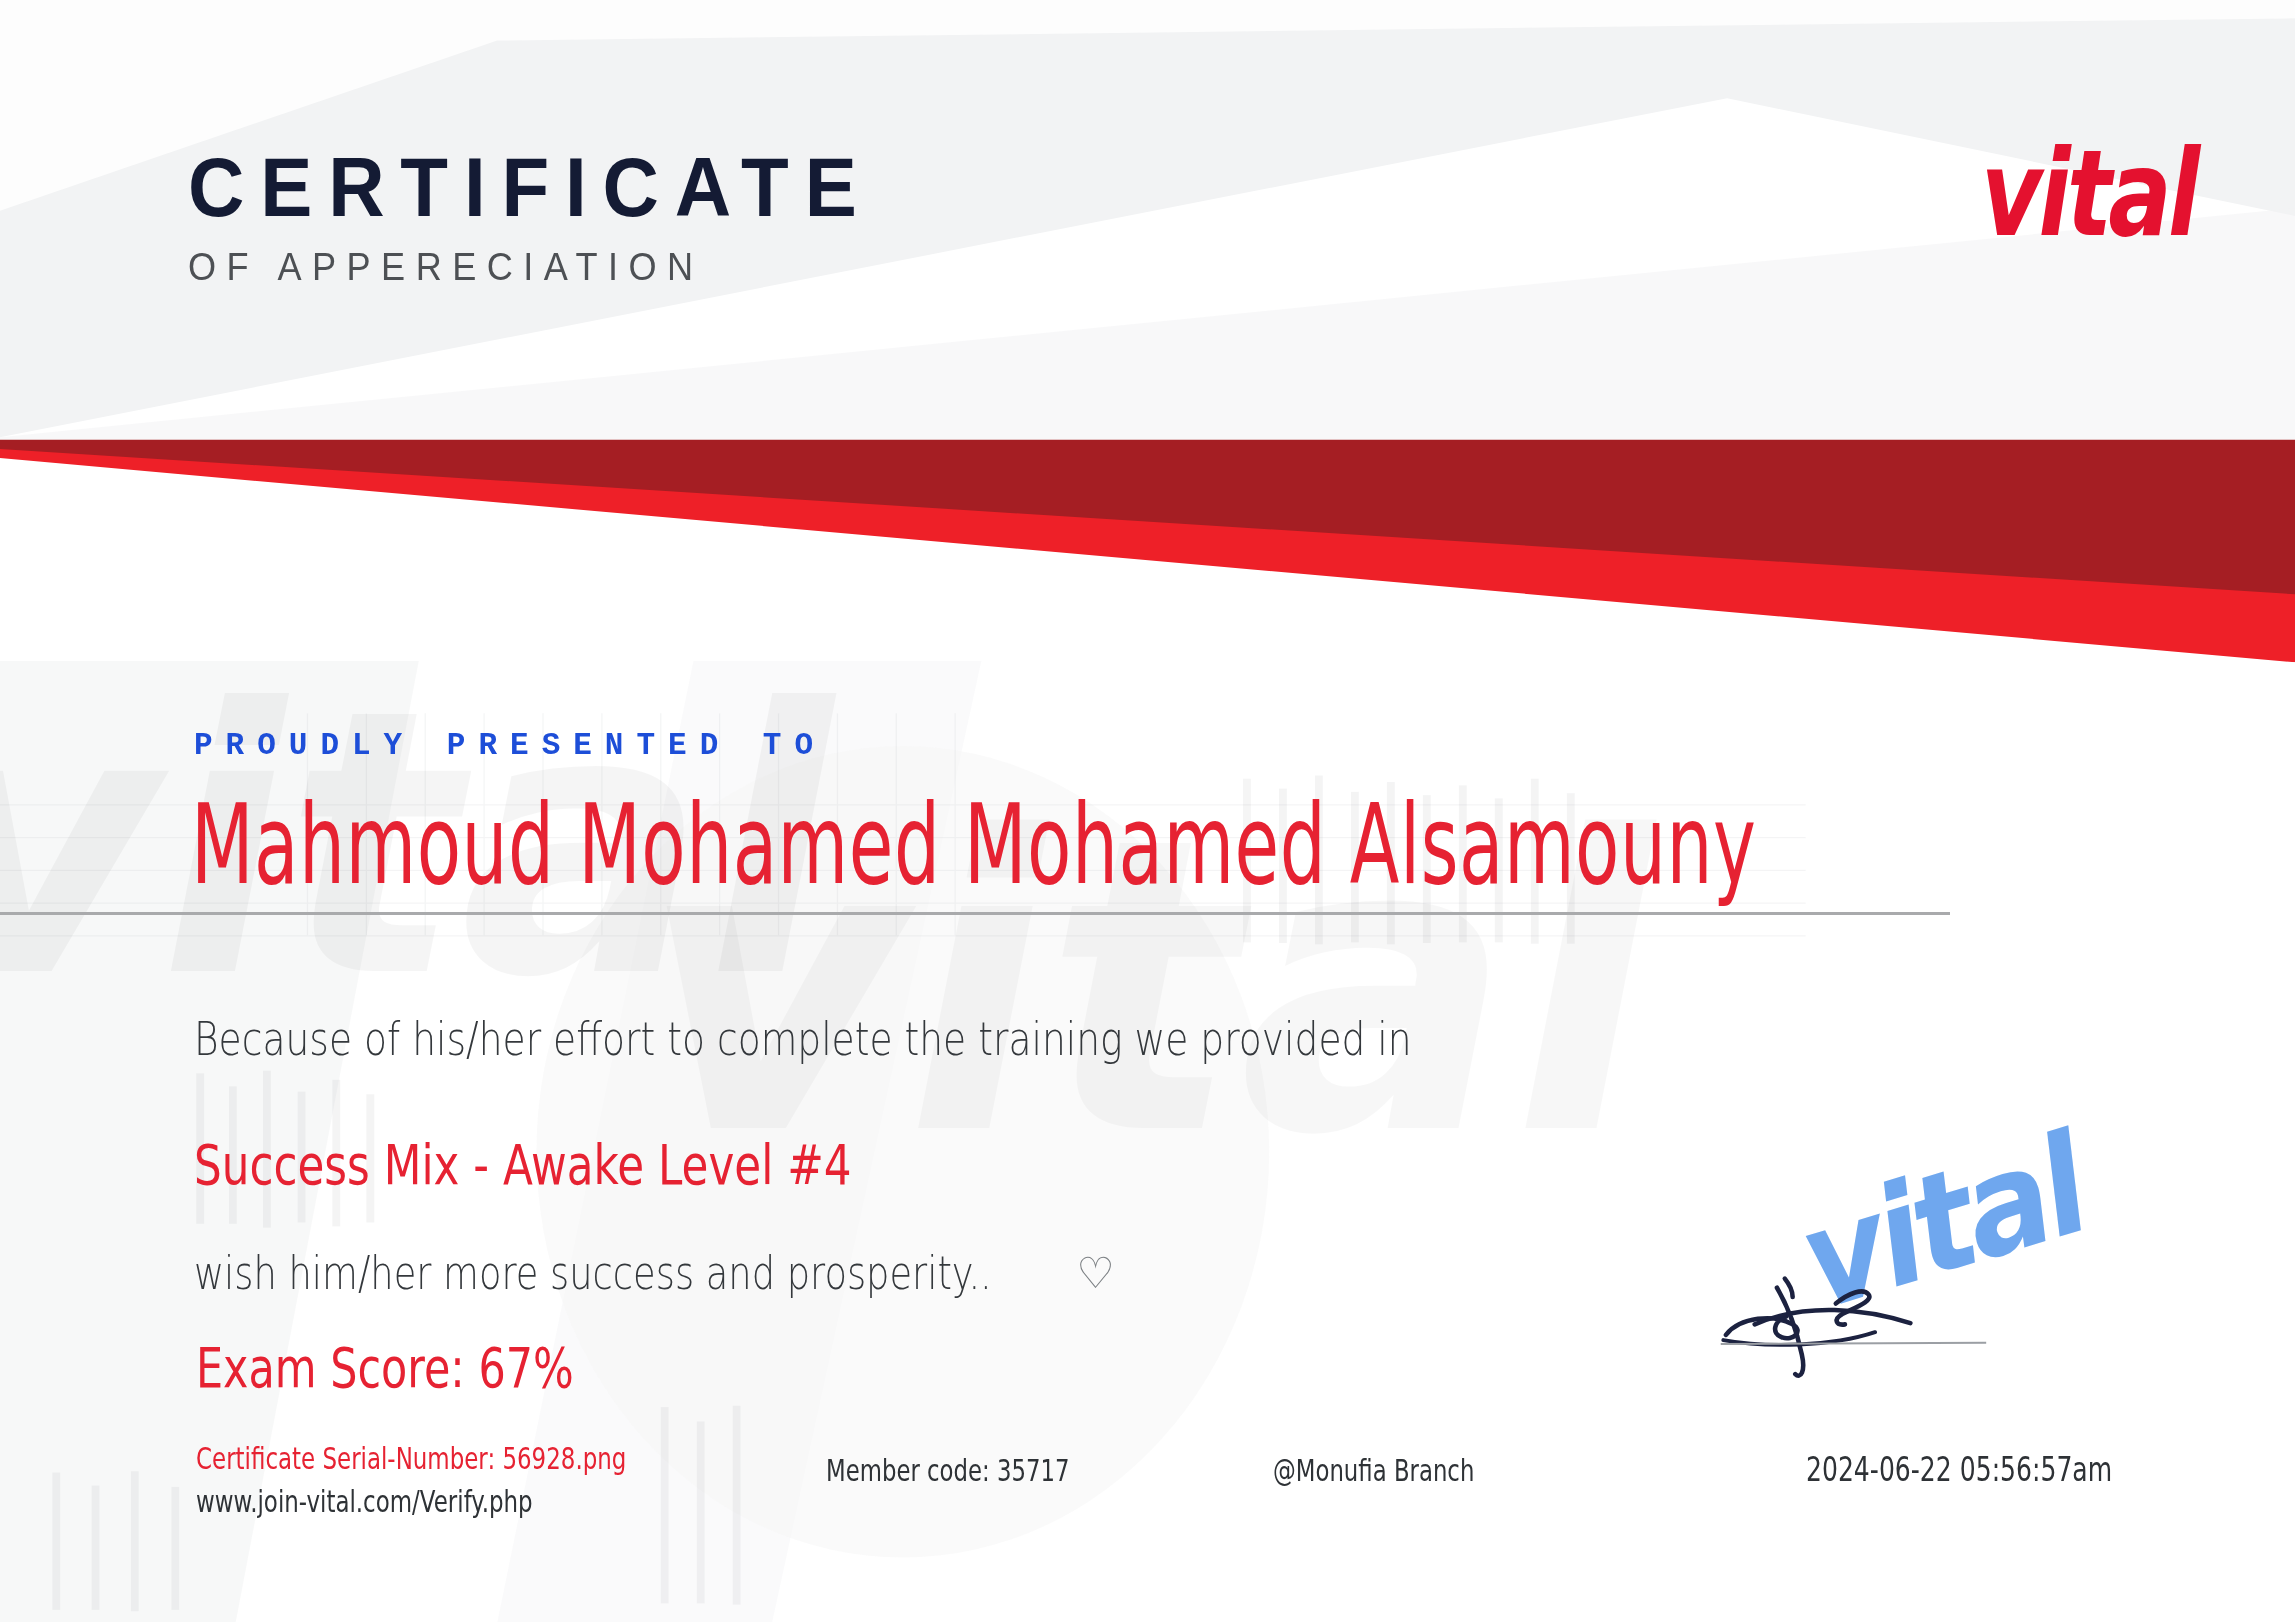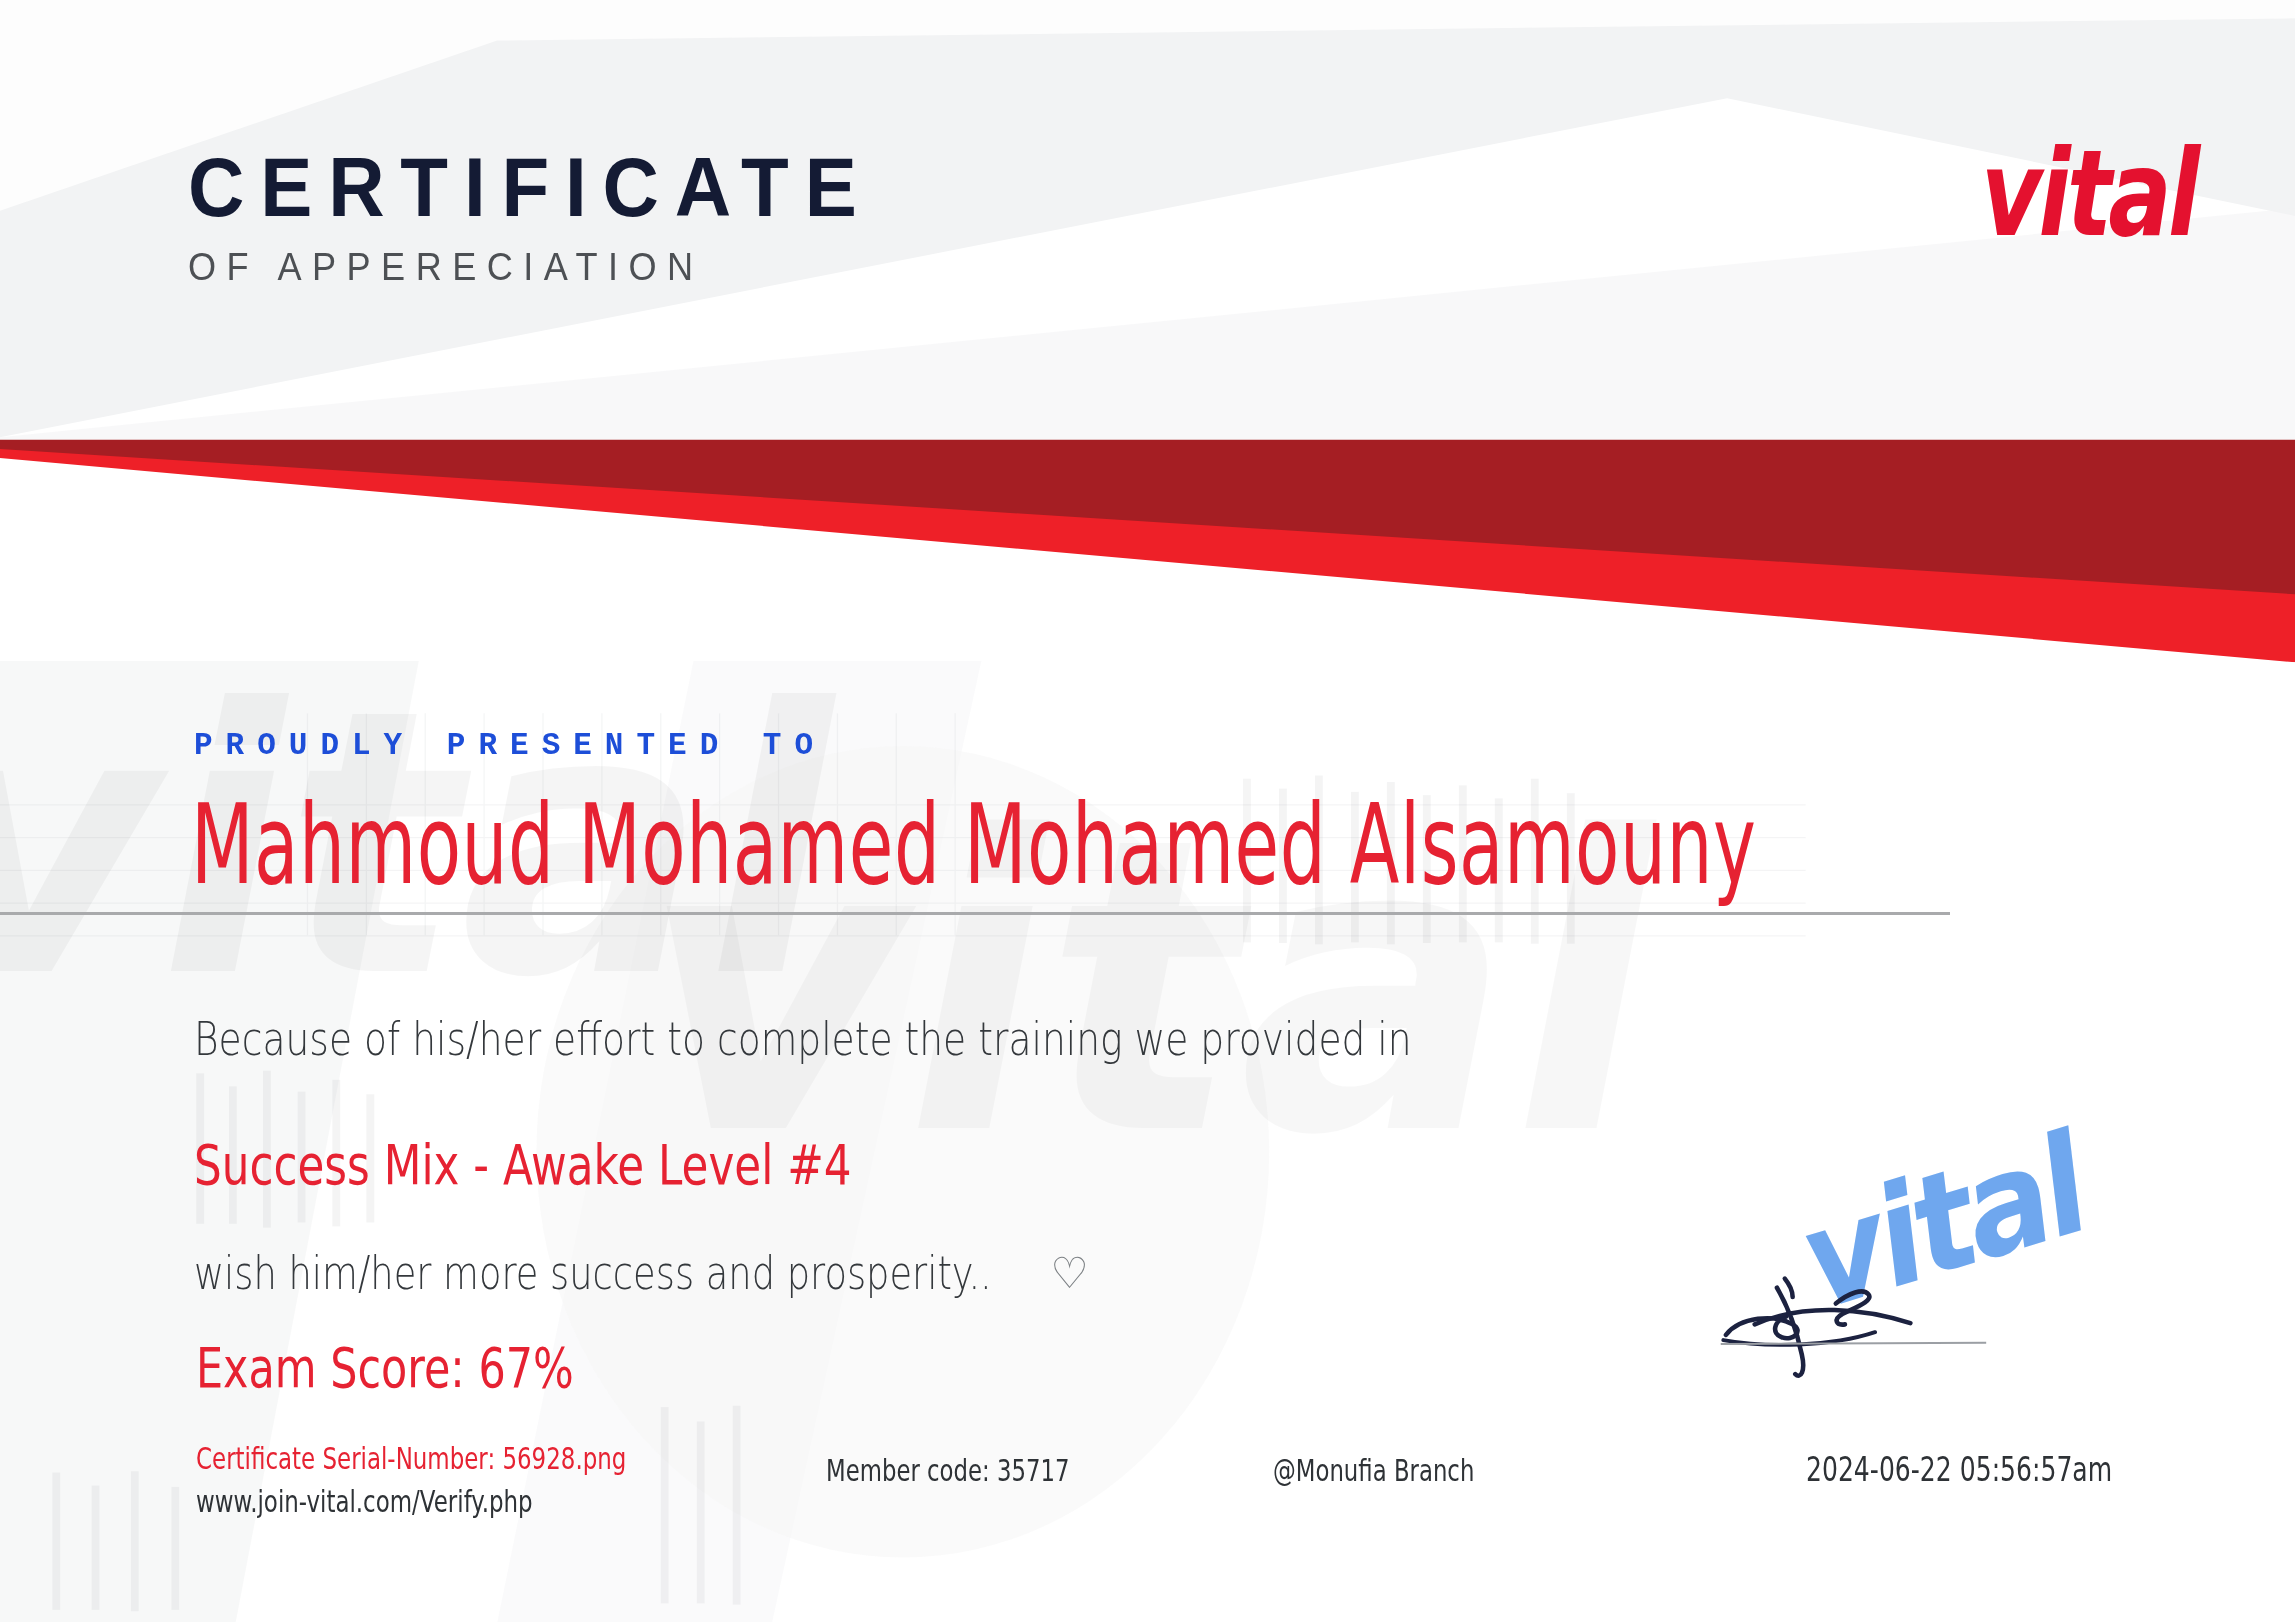--- a/index.html
+++ b/index.html
@@ -155,21 +155,21 @@
     transform: scaleX(0.78);
     transform-origin: left top;
   }
 
   .wish-line {
     position: absolute;
     left: 194px;
     top: 806px;
     display: flex;
     align-items: center;
-    gap: 10px;
+    gap: 36px;
     white-space: nowrap;
   }
 
   .wish-text {
     font-family: "DejaVu Sans", sans-serif;
     font-size: 46px;
     font-weight: 300;
     color: #34383C;
     transform: scaleX(0.80);
     transform-origin: left center;

